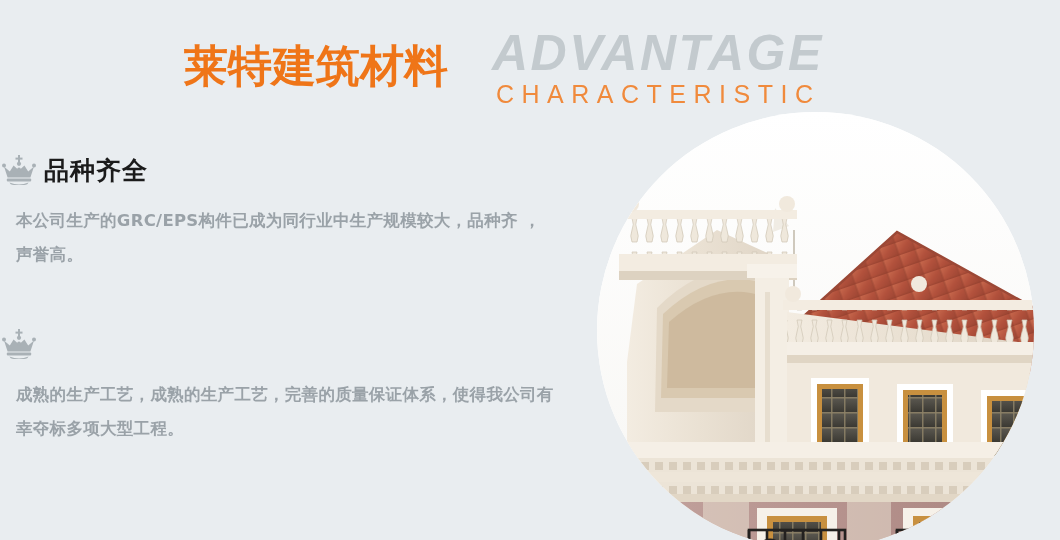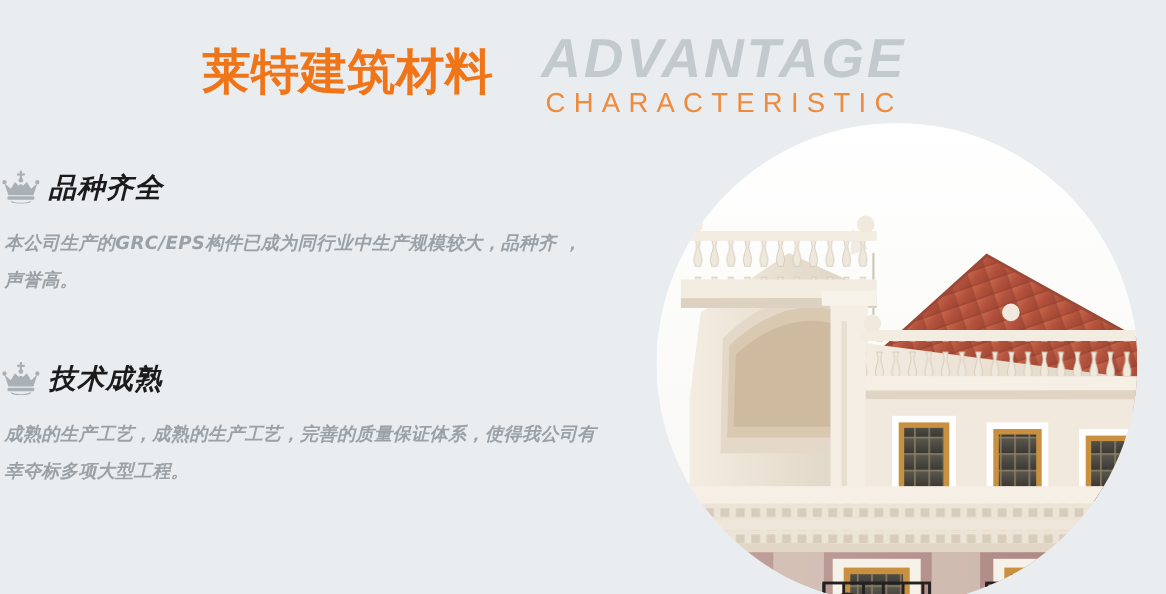--- a/index.html
+++ b/index.html
@@ -39,30 +39,30 @@
   }
   .cn-title{
     position:absolute;left:184px;top:42px;
     font-size:44px;font-weight:700;letter-spacing:0px;
     color:#ef7518;line-height:1.1;white-space:nowrap;
     font-family:"DejaVu Sans","Liberation Sans",sans-serif;
   }
 
   
   .features{position:absolute;left:0;top:150px;width:580px;z-index:3;}
-  .feature{position:relative;margin-bottom:52px;font-style:italic;}
+  .feature{position:relative;margin-bottom:52px;}
   .feature-head{display:flex;align-items:center;height:40px;padding-left:2px;}
   .crown-icon{width:34px;height:30px;flex:0 0 34px;display:block;}
   .feature-title{
     font-size:25px;font-weight:700;color:#1b1b1b;
     margin-left:8px;letter-spacing:1px;line-height:1;
     font-family:"DejaVu Sans","Liberation Sans",sans-serif;
   }
   .feature-body{
-    margin-top:14px;padding-left:4px;
+    margin-top:14px;padding-left:16px;
     width:540px;
     font-size:16.5px;font-weight:700;color:#9aa2a8;
     line-height:34px;letter-spacing:0.3px;
     font-family:"DejaVu Sans","Liberation Sans",sans-serif;
   }
 </style>
 </head>
 <body>
 
 <div class="stage">
@@ -233,19 +233,18 @@
             <circle cx="17" cy="8.8" r="2.1"></circle>
             <path d="M2 11.5 L5.6 22.4 L28.4 22.4 L32 11.5
                      L26.2 16.6 L22.4 10.4 L17 15.6 L11.6 10.4 L7.8 16.6 Z"></path>
             <circle cx="2" cy="10.6" r="2"></circle>
             <circle cx="32" cy="10.6" r="2"></circle>
             <circle cx="17" cy="14.4" r="1.9"></circle>
             <rect x="4.8" y="23.4" width="24.4" height="3.2" rx="1.1"></rect>
             <path d="M7.4 27.4 q9.6 4 19.2 0 l-1.4 1.8 q-8.2 2.6 -16.4 0 z"></path>
           </g>
         </svg>
-        <span class="feature-title">技术成熟</span>
       </div>
       <div class="feature-body">成熟的生产工艺，成熟的生产工艺，完善的质量保证体系，使得我公司有幸夺标多项大型工程。</div>
     </div>
 
   </div>
 </div>
 
 </body></html>

